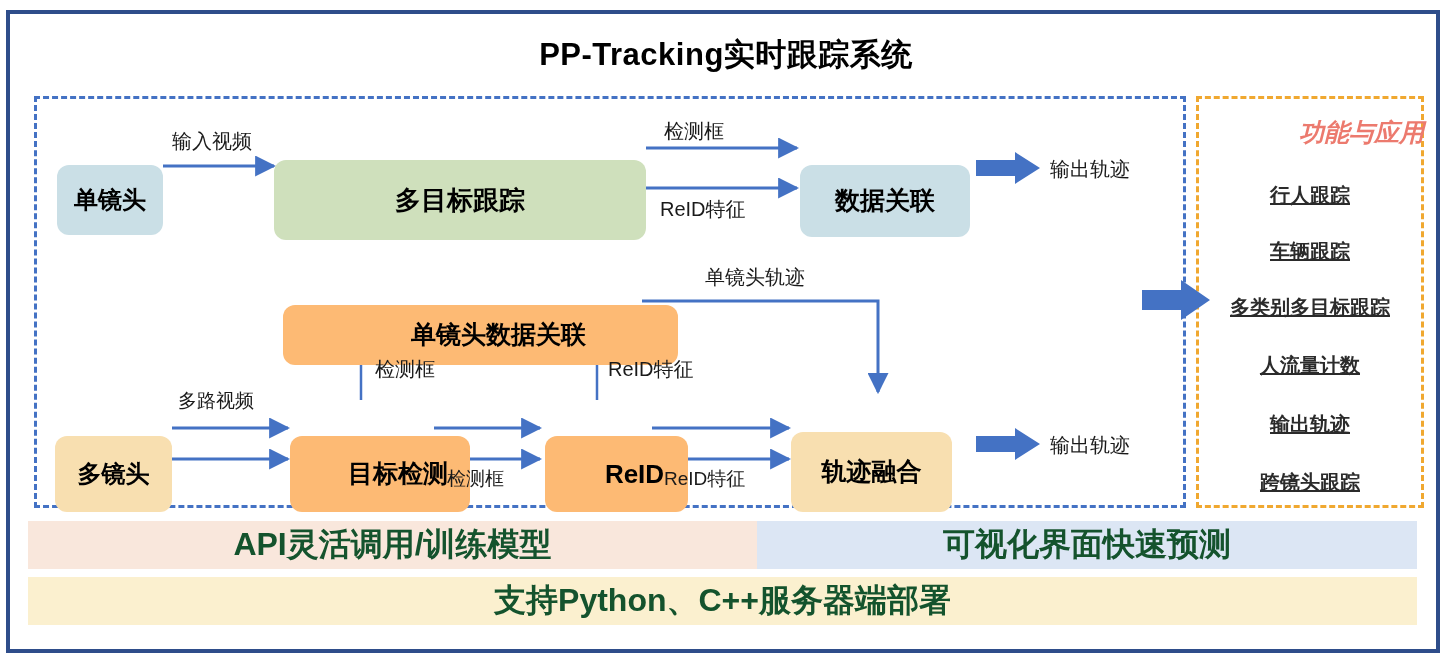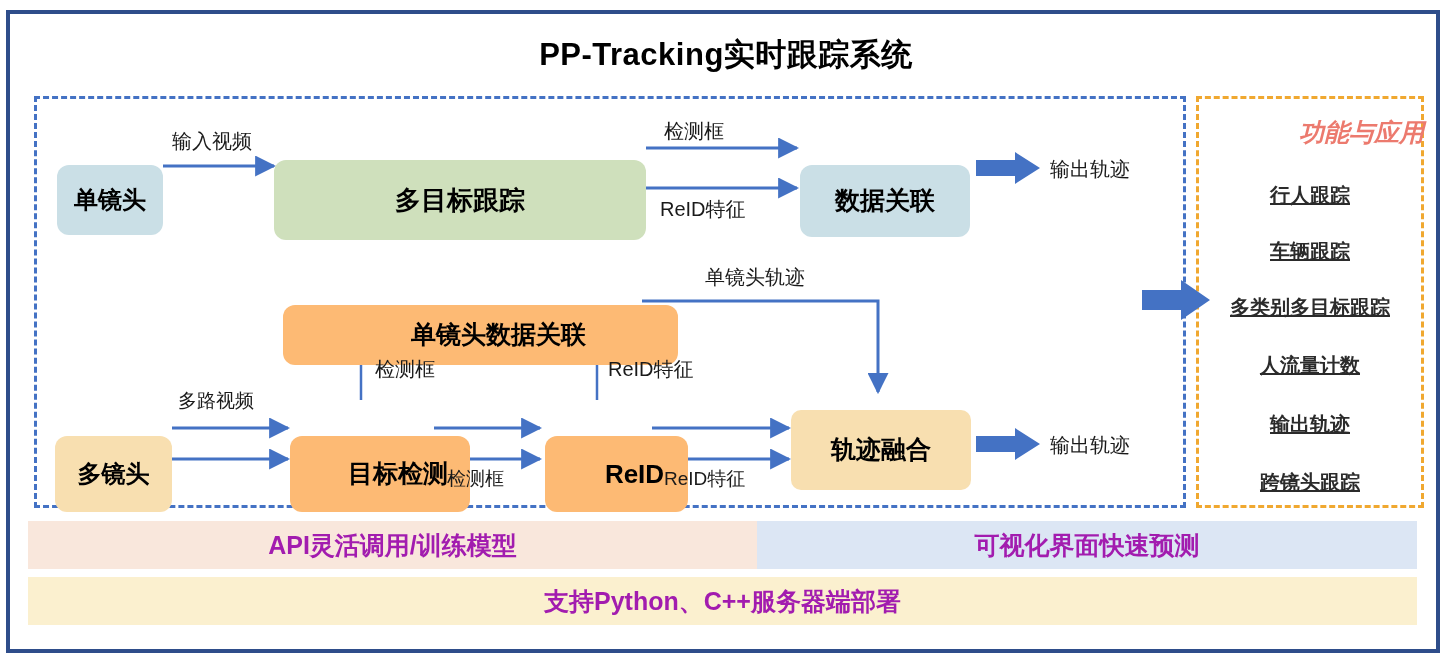--- a/index.html
+++ b/index.html
@@ -24,21 +24,21 @@
 
   svg.wires{position:absolute;left:0;top:0;width:1452px;height:664px;pointer-events:none;}
 
   
   #apps-title{position:absolute;left:1196px;top:116px;width:228px;text-align:right;
               font-size:25px;font-weight:bold;color:#ec7a6e;font-style:italic;}
   .app-item{position:absolute;width:228px;text-align:center;font-size:20px;font-weight:bold;color:#2b2b2b;text-decoration:underline;}
 
   
   .bar{position:absolute;display:flex;align-items:center;justify-content:center;
-       font-size:25px;font-weight:bold;color:#a21caf;}
+       font-size:32px;font-weight:bold;color:#14532d;}
   #bar-api{left:28px;top:521px;width:729px;height:48px;background:#f9e7dc;}
   #bar-vis{left:757px;top:521px;width:660px;height:48px;background:#dce6f4;}
   #bar-deploy{left:28px;top:577px;width:1389px;height:48px;background:#fbf0cf;}
 </style>
 </head>
 <body>
 
 <div id="stage">
 
   <div id="frame"></div>
@@ -120,21 +120,21 @@
   <div class="node n-yellow" style="left:290px;top:402px;width:144px;height:76px;font-size:25px;">
     <span>目标检测</span>
   </div>
   <div class="lbl" style="left:447px;top:466px;">检测框</div>
 
   <div class="node n-yellow" style="left:545px;top:402px;width:107px;height:76px;font-size:26px;">
     <span>ReID</span>
   </div>
   <div class="lbl" style="left:664px;top:466px;">ReID特征</div>
 
-  <div class="node n-orange" style="left:791px;top:376px;width:180px;height:80px;font-size:25px;border-radius:10px;">
+  <div class="node n-orange" style="left:791px;top:398px;width:161px;height:80px;font-size:25px;">
     <span>轨迹融合</span>
   </div>
   <div class="lbl big" style="left:1050px;top:432px;">输出轨迹</div>
 
   <div id="apps-title">功能与应用</div>
 
   <div class="app-item" style="left:1196px;top:182px;">行人跟踪</div>
   <div class="app-item" style="left:1196px;top:238px;">车辆跟踪</div>
   <div class="app-item" style="left:1196px;top:294px;">多类别多目标跟踪</div>
   <div class="app-item" style="left:1196px;top:352px;">人流量计数</div>

